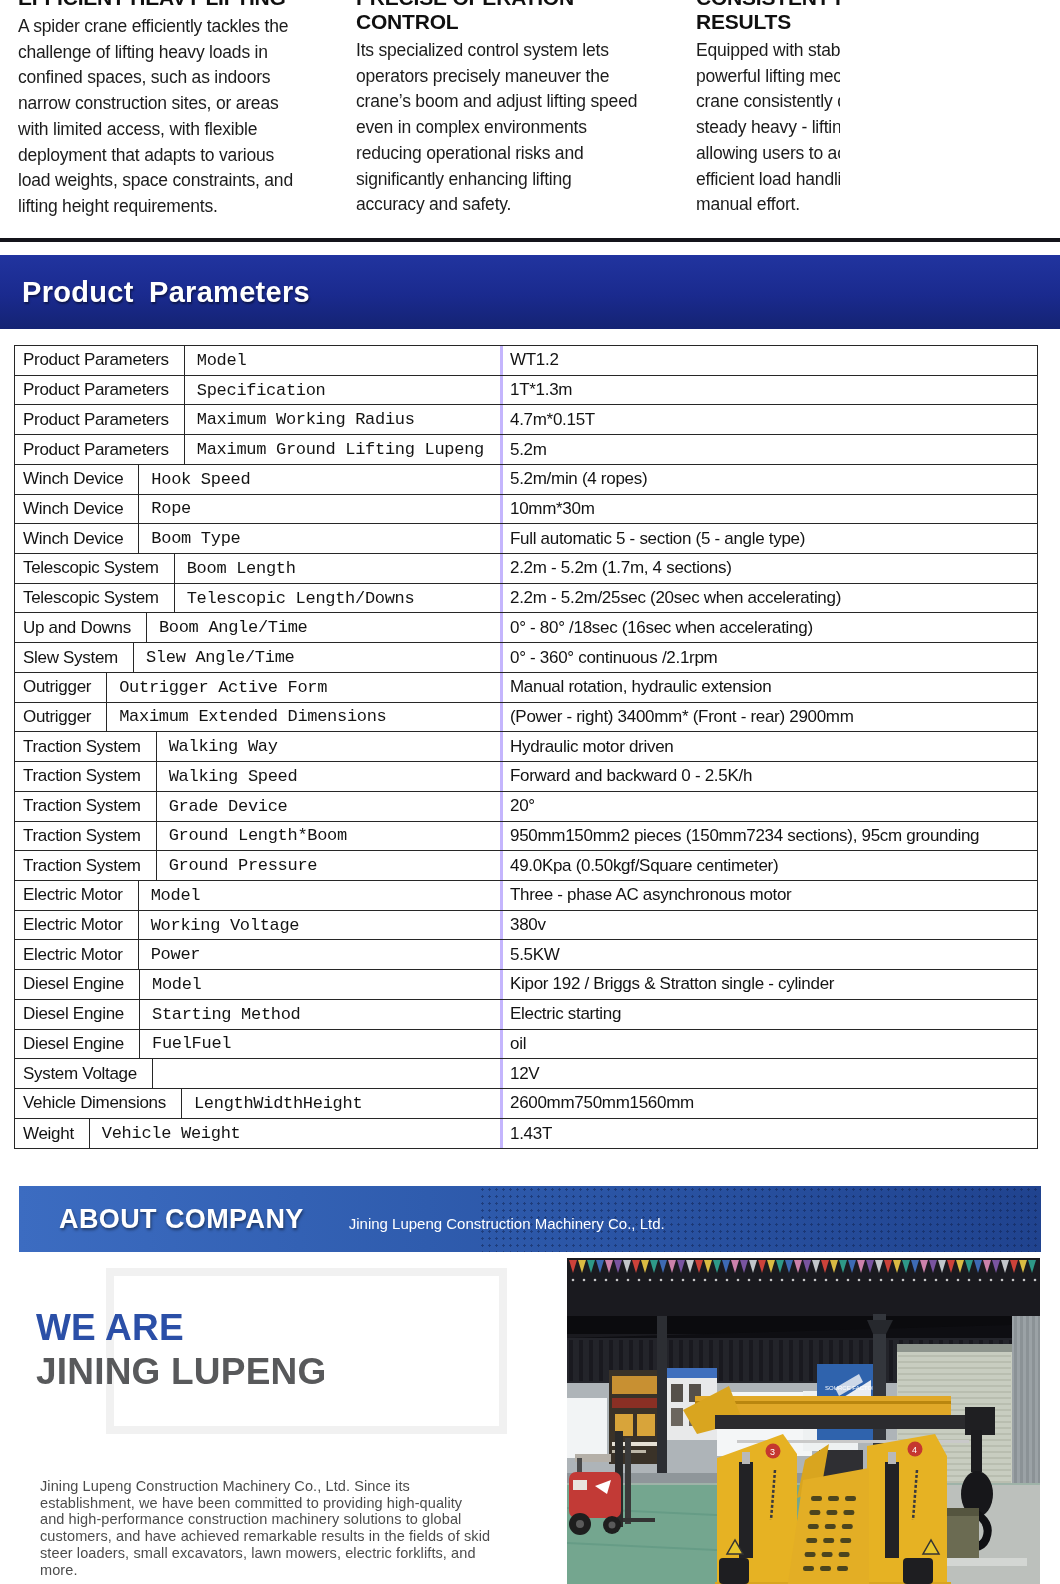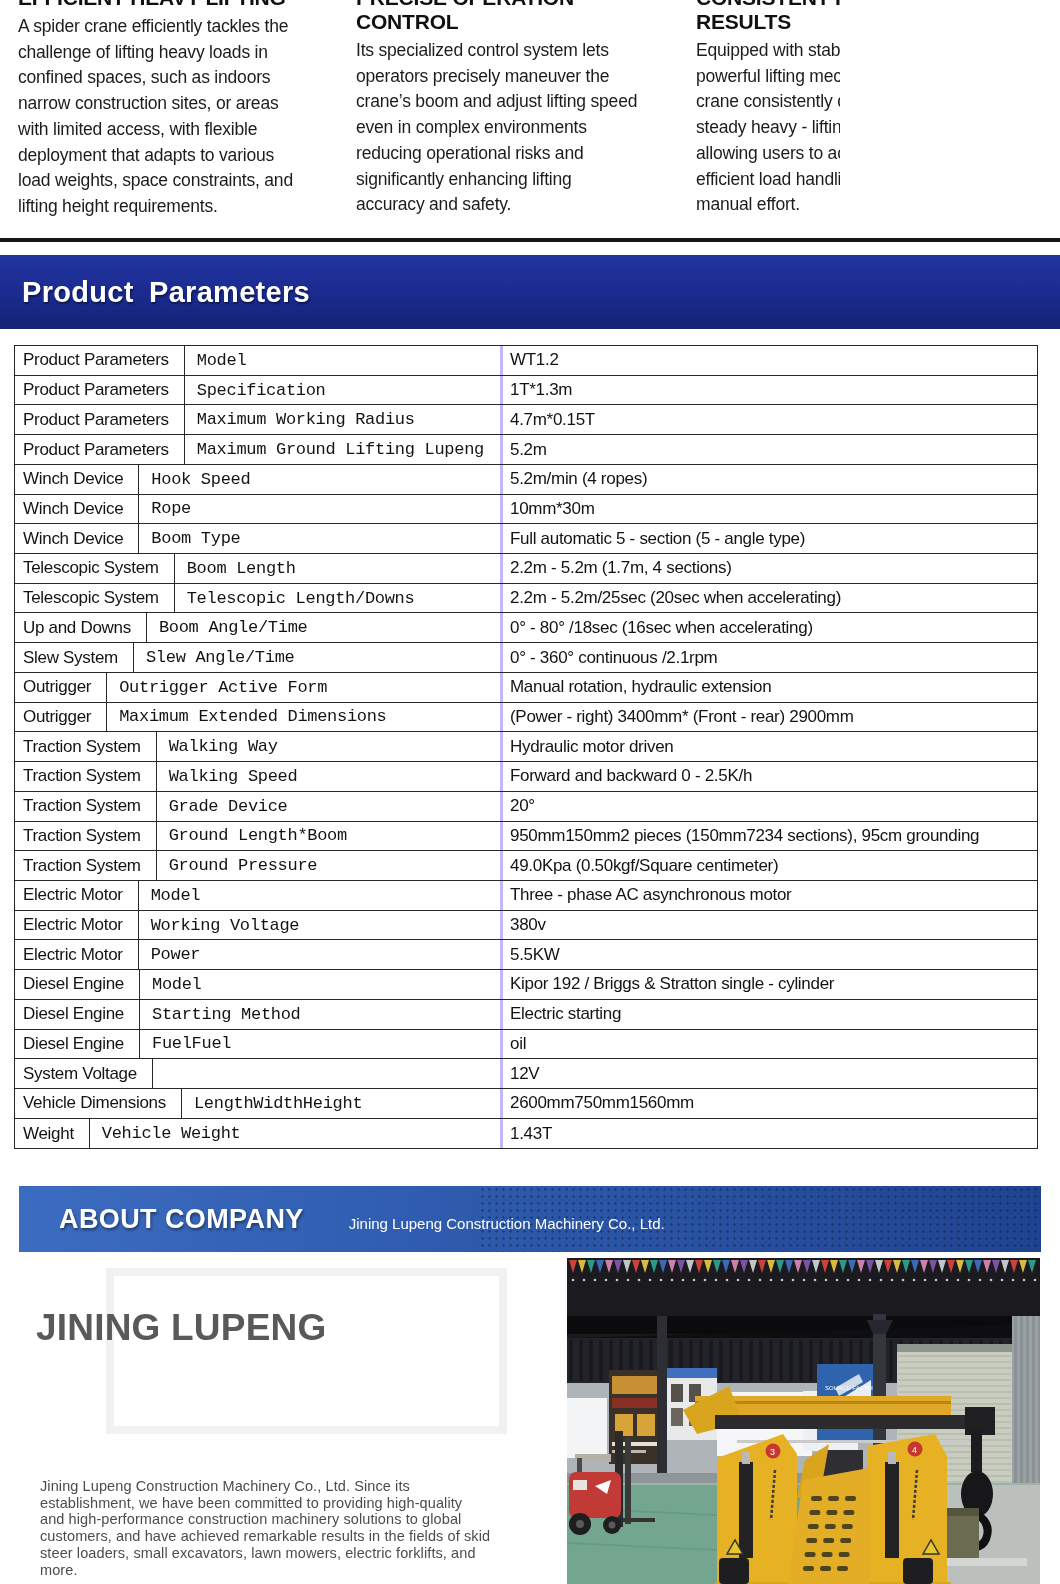--- a/index.html
+++ b/index.html
@@ -244,20 +244,21 @@
       </div>
     </div>
 
   <div class="about-banner">
     <div class="btitle">ABOUT COMPANY</div>
     <div class="bsub">Jining Lupeng Construction Machinery Co., Ltd.</div>
   </div>
 
   <div class="frame"></div>
   <div class="headline">
+    <div class="h-blue">WE ARE</div>
     <div class="h-gray">JINING LUPENG</div>
   </div>
   <div class="about-text">
     <span>Jining Lupeng Construction Machinery Co., Ltd. Since its
 establishment, we have been committed to providing high-quality
 and high-performance construction machinery solutions to global
 customers, and have achieved remarkable results in the fields of skid
 steer loaders, small excavators, lawn mowers, electric forklifts, and
 more.</span>
     <span>

